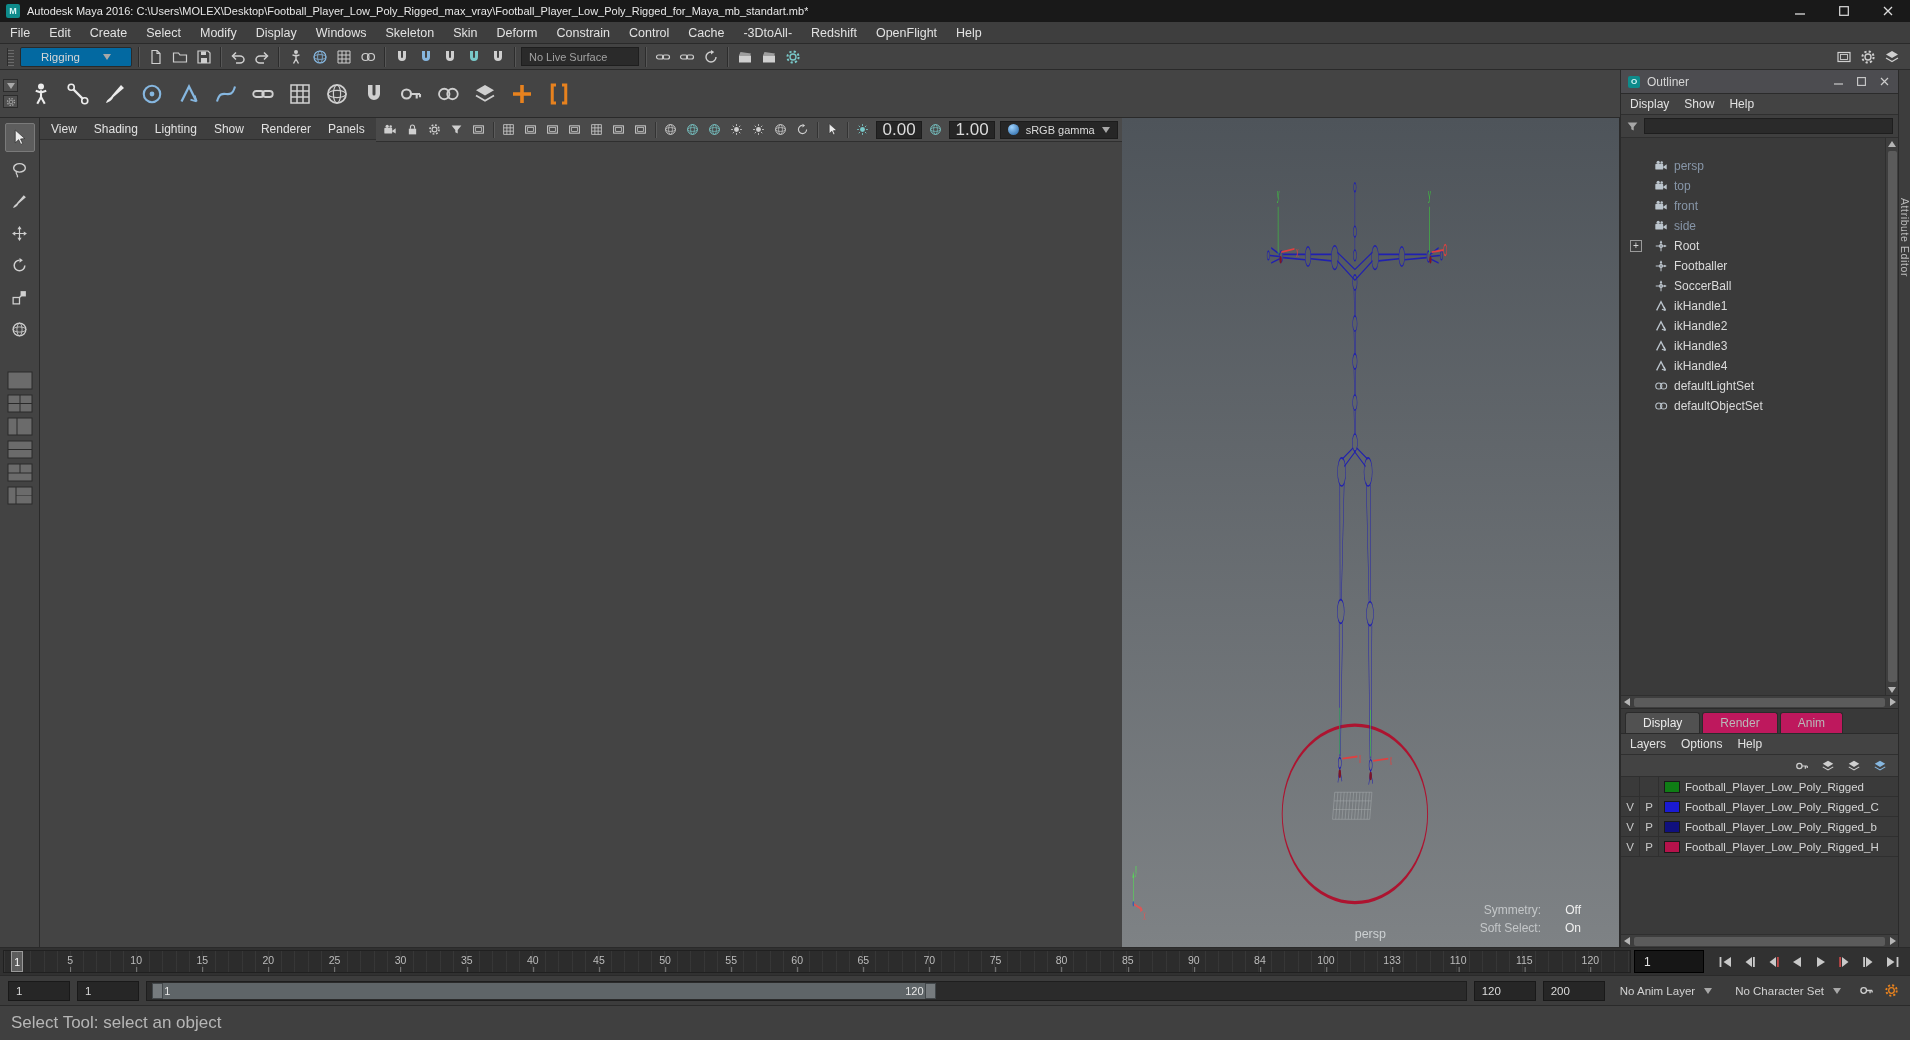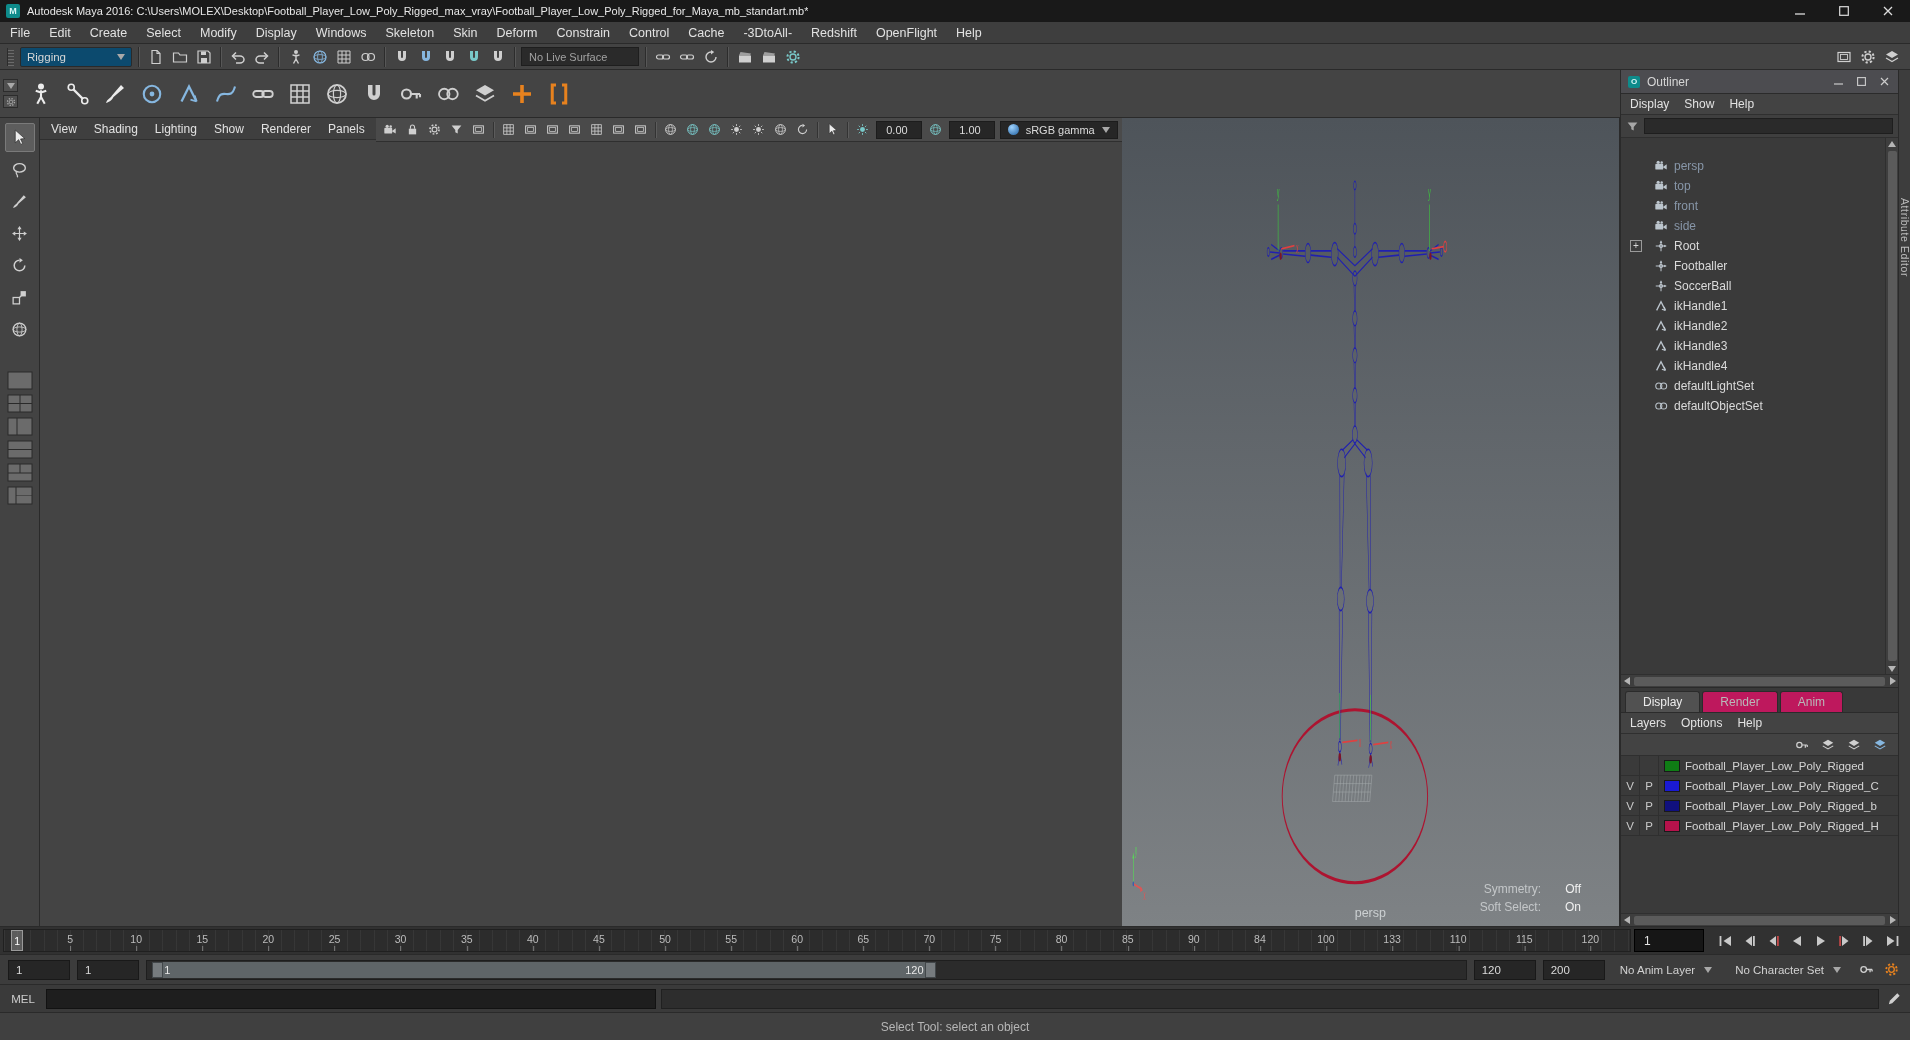--- a/index.html
+++ b/index.html
@@ -20,21 +20,21 @@
   .win-btns{margin-left:auto;display:flex;height:100%;}
   .win-btn{width:44px;height:100%;display:flex;align-items:center;justify-content:center;color:#ddd;}
 
   
   .menubar{height:22px;background:#3e3e3e;border-bottom:1px solid var(--line);display:flex;align-items:center;gap:19px;padding:0 10px;font-size:12.5px;flex:0 0 auto;}
   .menu-item{color:#e2e2e2;white-space:nowrap;cursor:default;}
 
   
   .statusline{height:26px;background:var(--panel);border-bottom:1px solid var(--line);display:flex;align-items:center;gap:3px;padding:0 4px;flex:0 0 auto;}
   .grip{width:7px;height:18px;background:repeating-linear-gradient(0deg,#6a6a6a 0 1px,transparent 1px 3px);margin:0 3px;border-left:1px solid #2c2c2c;}
-  .mode-select{width:112px;height:20px;background:#0c4a6e;border:1px solid #2a2a2a;border-radius:2px;display:flex;align-items:center;padding:0 6px;gap:6px;}
+  .mode-select{width:112px;height:20px;background:#0369a1;border:1px solid #2a2a2a;border-radius:2px;display:flex;align-items:center;padding:0 20px;gap:6px;}
   .mode-select span{flex:1;font-size:11.5px;}
   .sl-sep{width:1px;height:20px;background:#2c2c2c;box-shadow:1px 0 0 #575757;margin:0 3px;}
   .sl-icon{width:21px;height:21px;display:flex;align-items:center;justify-content:center;border-radius:2px;}
   .live-field{width:118px;height:19px;background:#2a2a2a;border:1px solid #1e1e1e;color:#a2a2a2;display:flex;align-items:center;padding:0 7px;font-size:11px;white-space:nowrap;}
   .right-toggles{margin-left:auto;display:flex;gap:3px;padding-right:4px;}
 
   .ic-gray{color:#cfcfcf}.ic-blue{color:#86b7e0}.ic-teal{color:#79c9c9}
   .ic-orange{color:#e8821e}.ic-white{color:#ececec}.ic-dim{color:#a8a8a8}
 
   
@@ -55,21 +55,21 @@
   .tool.active{background:#5d5d5d;border:1px solid #7a7a7a;}
   .layouts{margin-top:24px;display:flex;flex-direction:column;gap:4px;align-items:center;}
   .layout-btn{width:26px;height:19px;display:flex;}
 
   
   .viewport-col{flex:1;display:flex;flex-direction:row;min-width:0;border-right:1px solid var(--line);}
   .panel-menubar{height:22px;background:#3f3f3f;border-bottom:1px solid var(--line2);display:flex;align-items:center;gap:17px;padding:0 11px;font-size:12px;flex:0 0 auto;}
   .viewport-toolbar{height:24px;background:#4a4a4a;border-bottom:1px solid var(--line2);display:flex;align-items:center;gap:1px;padding:0 4px;flex:0 0 auto;}
   .vt-icon{width:21px;height:19px;display:flex;align-items:center;justify-content:center;border-radius:2px;}
   .vt-sep{width:1px;height:16px;background:#333;box-shadow:1px 0 0 #5c5c5c;margin:0 3px;}
-  .vt-field{width:46px;height:18px;background:var(--field);border:1px solid #1c1c1c;color:#dcdcdc;font-size:11px;display:flex;align-items:center;justify-content:flex-end;padding:0 13px;margin:0 2px;}
+  .vt-field{width:46px;height:18px;background:var(--field);border:1px solid #1c1c1c;color:#dcdcdc;font-size:17px;display:flex;align-items:center;justify-content:flex-end;padding:0 5px;margin:0 2px;}
   .gamma{height:18px;background:var(--field);border:1px solid #1c1c1c;display:flex;align-items:center;gap:7px;padding:0 7px;font-size:11px;margin-left:2px;color:#dcdcdc;}
   .gamma .ball{width:11px;height:11px;border-radius:50%;background:radial-gradient(circle at 35% 30%,#9fd3ff,#1f5f9f);}
 
   
   .viewport3d{flex:1;position:relative;overflow:hidden;background:linear-gradient(#4e545a,#7e8285);}
   .scene{position:absolute;inset:0;width:100%;height:100%;}
   .persp-label{position:absolute;left:0;right:0;bottom:6px;text-align:center;color:#ccd0d2;font-size:12.5px;}
   .hud{position:absolute;right:38px;bottom:10px;font-size:12px;color:#c4c7c9;line-height:18px;margin-left:41px;}
   .hud-row{display:flex;justify-content:flex-end;}
   .hud-row b{font-weight:normal;color:#f0f0f0;width:40px;text-align:right;}
@@ -130,21 +130,21 @@
   .range-bar::before,.range-bar::after{content:"";position:absolute;top:0;bottom:0;width:9px;background:#767b7e;border:1px solid #42474a;}
   .range-bar::before{left:0;} .range-bar::after{right:0;}
   .dropdown{height:20px;display:flex;align-items:center;gap:9px;padding:0 8px;font-size:11.5px;color:#d2d2d2;flex:0 0 auto;}
   .rr-icons{display:flex;gap:4px;flex:0 0 auto;}
 
   
   .command-row{height:28px;background:#3a3a3a;border-top:1px solid var(--line);display:flex;align-items:center;gap:5px;padding:0 5px;flex:0 0 auto;}
   .cmd-label{width:36px;text-align:center;color:#cdcdcd;font-size:11.5px;flex:0 0 auto;}
   .cmd-input{width:610px;height:20px;background:#1e1e1e;border:1px solid #121212;color:#ddd;font-size:11px;padding:0 5px;flex:0 0 auto;}
   .cmd-echo{flex:1;height:20px;background:#2d2d2d;border:1px solid #202020;color:#bbb;font-size:11px;padding:0 5px;}
-  .help-row{height:28px;background:#404040;border-top:1px solid var(--line);display:flex;align-items:center;padding:0 11px;color:#b6b6b6;font-size:12px;flex:0 0 auto;justify-content:center;}
+  .help-row{height:35px;background:#404040;border-top:1px solid var(--line);display:flex;align-items:center;padding:0 11px;color:#b6b6b6;font-size:17px;flex:0 0 auto;}
 
   svg.i{display:block;}
 </style>
 </head>
 <body>
 
 <svg width="0" height="0" style="position:absolute">
   <defs>
     <symbol id="s-cursor" viewBox="0 0 16 16">
         <path d="M4 1 L4 13 L7.2 10 L9.2 14.5 L11 13.6 L9 9.4 L13 9 Z" fill="#ececec" stroke="#222" stroke-width="0.6"></path>
@@ -1251,28 +1251,18 @@
           </svg>
         </div>
       <div class="sl-icon ic-orange">
           <svg class="i" width="15" height="15">
             <use href="#s-gear"></use>
           </svg>
         </div>
     </div>
   </div>
 
-  <div class="command-row">
-    <div class="cmd-label">MEL</div>
-    <div class="cmd-input"></div>
-    <div class="cmd-echo"></div>
-    <div class="sl-icon ic-gray">
-        <svg class="i" width="15" height="15">
-          <use href="#s-pencil"></use>
-        </svg>
-      </div>
-  </div>
 
   <div class="help-row">
     <span>Select Tool: select an object</span>
   </div>
 
 </div>
 
 </body></html>

